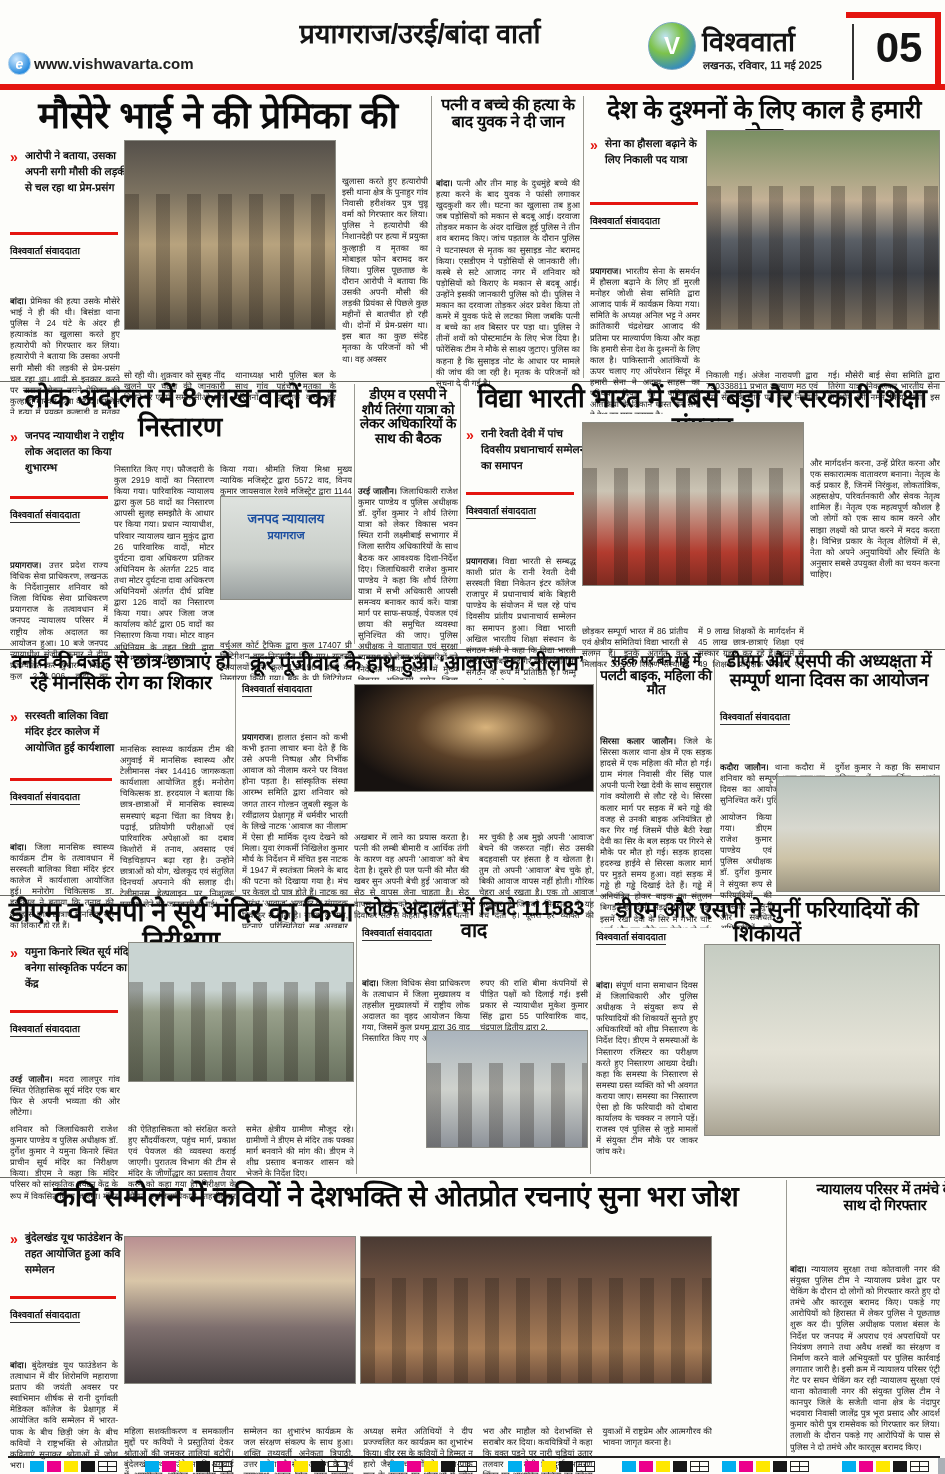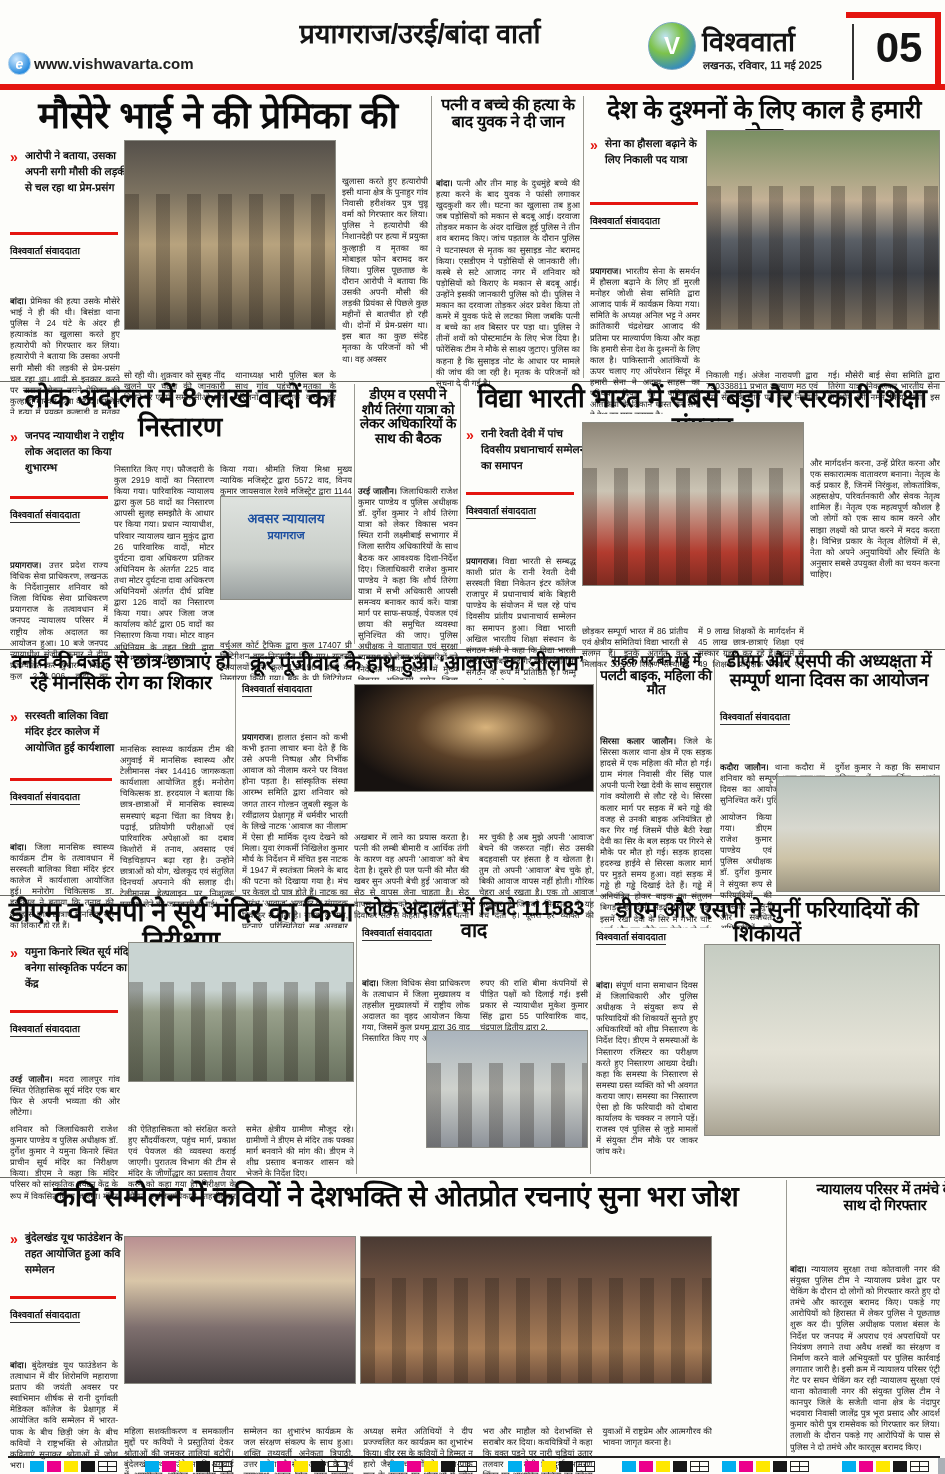--- a/index.html
+++ b/index.html
@@ -123,21 +123,21 @@
     </div>
     <div class="abs redline" style="left:2px;top:112px;width:98px;"></div>
     <div class="abs byline" style="left:2px;top:124px;">विश्ववार्ता संवाददाता</div>
     <div class="abs body" style="left:2px;top:140px;width:98px;height:120px;">
       <b>प्रयागराज।</b> <span>उत्तर प्रदेश राज्य विधिक सेवा प्राधिकरण, लखनऊ के निर्देशानुसार शनिवार को जिला विधिक सेवा प्राधिकरण प्रयागराज के तत्वावधान में जनपद न्यायालय परिसर में राष्ट्रीय लोक अदालत का आयोजन हुआ। 10 बजे जनपद न्यायाधीश संजीव कुमार ने दीप प्रज्ज्वलित कर शुभारम्भ किया। कुल 2,21,006 वादों का निस्तारण किया गया। यह जानकारी जिला विधिक सेवा प्राधिकरण के सचिव दिनेश कुमार गौतम ने दी। राष्ट्रीय लोक अदालत में जनपद न्यायालय द्वारा 04 वाद</span>
     </div>
     <div class="abs body" style="left:106px;top:44px;width:100px;height:216px;">निस्तारित किए गए। फौजदारी के कुल 2919 वादों का निस्तारण किया गया। पारिवारिक न्यायालय द्वारा कुल 58 वादों का निस्तारण आपसी सुलह समझौते के आधार पर किया गया। प्रधान न्यायाधीश, परिवार न्यायालय खान मुकुंद द्वारा 26 पारिवारिक वादों, मोटर दुर्घटना दावा अधिकरण प्रतिकर अधिनियम के अंतर्गत 225 वाद तथा मोटर दुर्घटना दावा अधिकरण अधिनियमों अंतर्गत दीर्घ प्रविष्ट द्वारा 126 वादों का निस्तारण किया गया। अपर जिला जज कार्यालय कोर्ट द्वारा 05 वादों का निस्तारण किया गया। मोटर वाहन अधिनियम के तहत डिग्री द्वारा 579 मामलों का निस्तारण</div>
     <div class="abs body" style="left:212px;top:44px;width:132px;height:64px;">किया गया। श्रीमति जिया मिश्रा मुख्य न्यायिक मजिस्ट्रेट द्वारा 5572 वाद, विनय कुमार जायसवाल रेलवे मजिस्ट्रेट द्वारा 1144 वाद, श्रीमती दीक्षा श्री</div>
     <div class="photo ph-court" style="left:212px;top:112px;width:132px;height:104px;">
       <div class="bannertxt">
-        <div style="font-size:13px;">अवसर न्यायालय</div>
+        <div style="font-size:13px;">जनपद न्यायालय</div>
         <div style="font-size:11px;">प्रयागराज</div>
       </div>
     </div>
     <div class="abs body" style="left:212px;top:220px;width:132px;height:40px;">वर्चुअल कोर्ट ट्रैफिक द्वारा कुल 17407 प्री लिटिगेशन वाद निस्तारित किए गए। राजस्व न्यायालयों द्वारा कुल 1,24,964 वादों का निस्तारण किया गया। बैंक के प्री लिटिगेशन के 1566 मामले निस्तारित किए गए।</div>
   </div>
 
   <div class="abs" style="left:358px;top:384px;width:100px;height:260px;">
     <div class="abs hl" style="left:0;top:4px;width:100px;font-size:13.5px;">डीएम व एसपी ने शौर्य तिरंगा यात्रा को लेकर अधिकारियों के साथ की बैठक</div>
     <div class="abs body" style="left:0;top:66px;width:100px;height:194px;">
       <b>उरई जालौन।</b> <span>जिलाधिकारी राजेश कुमार पाण्डेय व पुलिस अधीक्षक डॉ. दुर्गेश कुमार ने शौर्य तिरंगा यात्रा को लेकर विकास भवन स्थित रानी लक्ष्मीबाई सभागार में जिला स्तरीय अधिकारियों के साथ बैठक कर आवश्यक दिशा-निर्देश दिए। जिलाधिकारी राजेश कुमार पाण्डेय ने कहा कि शौर्य तिरंगा यात्रा में सभी अधिकारी आपसी समन्वय बनाकर कार्य करें। यात्रा मार्ग पर साफ-सफाई, पेयजल एवं छाया की समुचित व्यवस्था सुनिश्चित की जाए। पुलिस अधीक्षक ने यातायात एवं सुरक्षा व्यवस्था को लेकर अधिकारियों को निर्देशित किया। बैठक में मुख्य विकास अधिकारी समेत जिला स्तरीय अधिकारी मौजूद रहे।</span>

